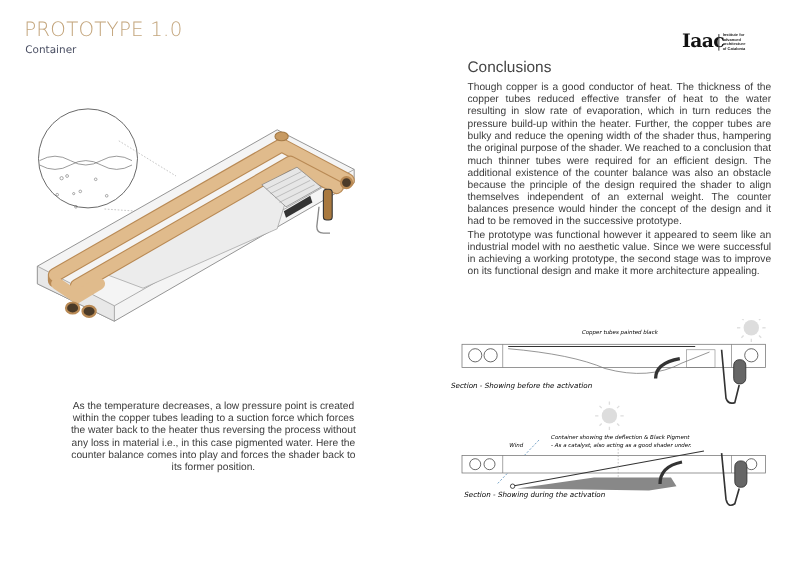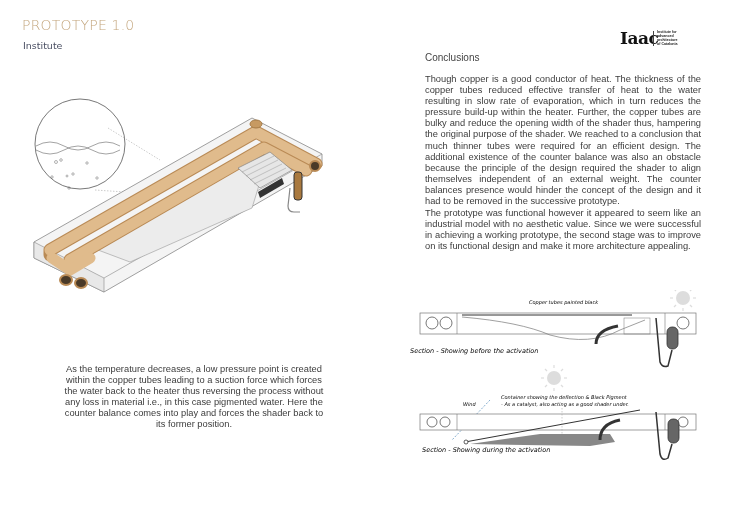--- a/index.html
+++ b/index.html
@@ -2,47 +2,47 @@
 <html><head>
 <meta charset="utf-8">
 <style>
   html, body { margin: 0; padding: 0; }
   body {
     width: 730px; height: 516px; background: #ffffff; position: relative;
     overflow: hidden; font-family: "Liberation Sans", sans-serif; color: #333;
   }
   .abs { position: absolute; }
   #title {
-    left: 22px; top: 17px; font-size: 14px; color: #c3a57c; letter-spacing: 0.2px;
+    left: 22px; top: 17px; font-size: 18px; color: #c3a57c; letter-spacing: 0.2px;
     font-family: "DejaVu Sans", sans-serif; font-weight: 300;
   }
   #subtitle {
     left: 23px; top: 40px; font-size: 9.5px; color: #4a4f63;
     font-family: "DejaVu Sans", sans-serif;
   }
   #logo { left: 620px; top: 28px; width: 100px; height: 20px; }
   .logo-mark { position: absolute; left: 0; top: 0; font-family: "DejaVu Serif", serif; font-weight: bold; font-size: 17px; color: #111; letter-spacing: -0.5px; }
   .logo-divider { position: absolute; left: 33px; top: 3px; width: 1px; height: 15px; background: #444; }
   .logo-sub { position: absolute; left: 37px; top: 2px; font-size: 3.6px; line-height: 4px; color: #222; font-weight: bold; width: 40px; }
-  .heading { left: 425px; top: 52px; font-size: 10px; color: #444; text-align: right; }
+  .heading { left: 425px; top: 52px; font-size: 14px; color: #444; text-align: right; }
   .para {
     font-size: 9.3px; line-height: 11.1px; color: #3c3c3c; text-align: justify;
   }
   #p1 { left: 425px; top: 74px; width: 276px; }
   #p2 { left: 425px; top: 208px; width: 276px; }
   #p3 { left: 59px; top: 364px; width: 270px; text-align: center; }
   .caption { font-size: 6.5px; font-style: italic; color: #555; font-family: "DejaVu Sans", sans-serif; }
   .label-small { font-size: 5px; font-style: italic; color: #555; font-family: "DejaVu Sans", sans-serif; }
   svg { position: absolute; }
 </style>
 </head>
 <body>
 
 <div id="title" class="abs">PROTOTYPE 1.0</div>
-<div id="subtitle" class="abs">Institute</div>
+<div id="subtitle" class="abs">Container</div>
 
 <div id="logo" class="abs">
   <span class="logo-mark">Iaac</span>
   <span class="logo-divider"></span>
   <div class="logo-sub">
     <div>Institute for</div>
     <div>advanced</div>
     <div>architecture</div>
     <div>of Catalonia</div>
   </div>

